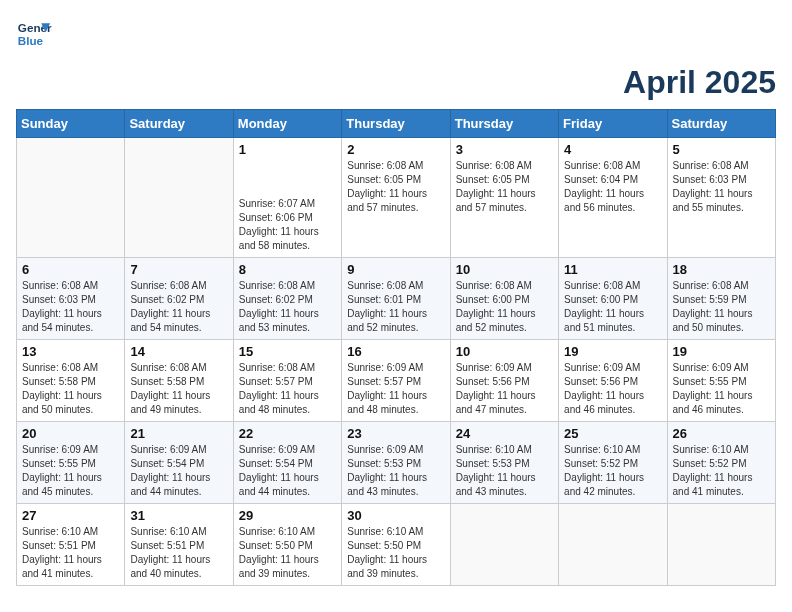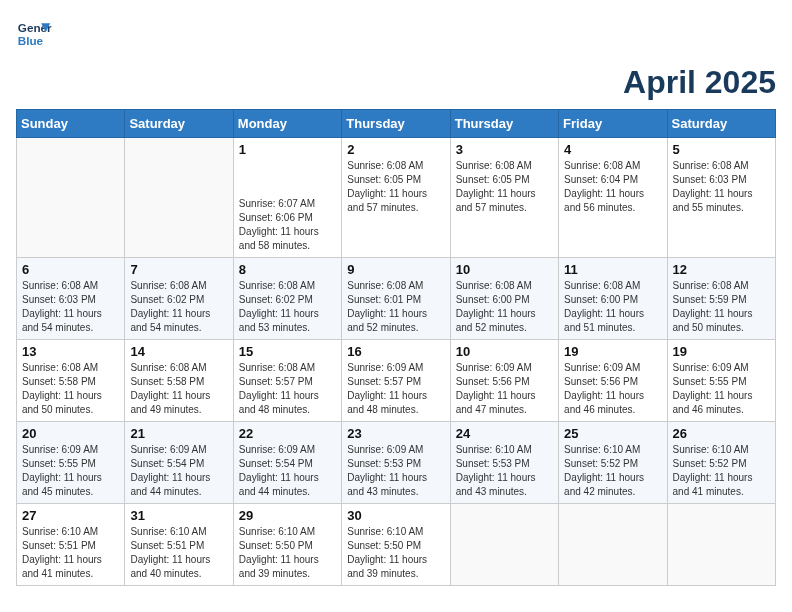--- a/index.html
+++ b/index.html
@@ -175,21 +175,21 @@
 Sunset: 6:00 PM
 Daylight: 11 hours and 52 minutes.</div>
         </td>
         <td>
           <span class="day-number">11</span>
           <div class="cell-info" style="white-space: pre-line;">Sunrise: 6:08 AM
 Sunset: 6:00 PM
 Daylight: 11 hours and 51 minutes.</div>
         </td>
         <td>
-          <span class="day-number">12</span>
+          <span class="day-number">18</span>
           <div class="cell-info" style="white-space: pre-line;">Sunrise: 6:08 AM
 Sunset: 5:59 PM
 Daylight: 11 hours and 50 minutes.</div>
         </td>
       </tr>
       <tr>
         <td>
           <span class="day-number">13</span>
           <div class="cell-info" style="white-space: pre-line;">Sunrise: 6:08 AM
 Sunset: 5:58 PM

